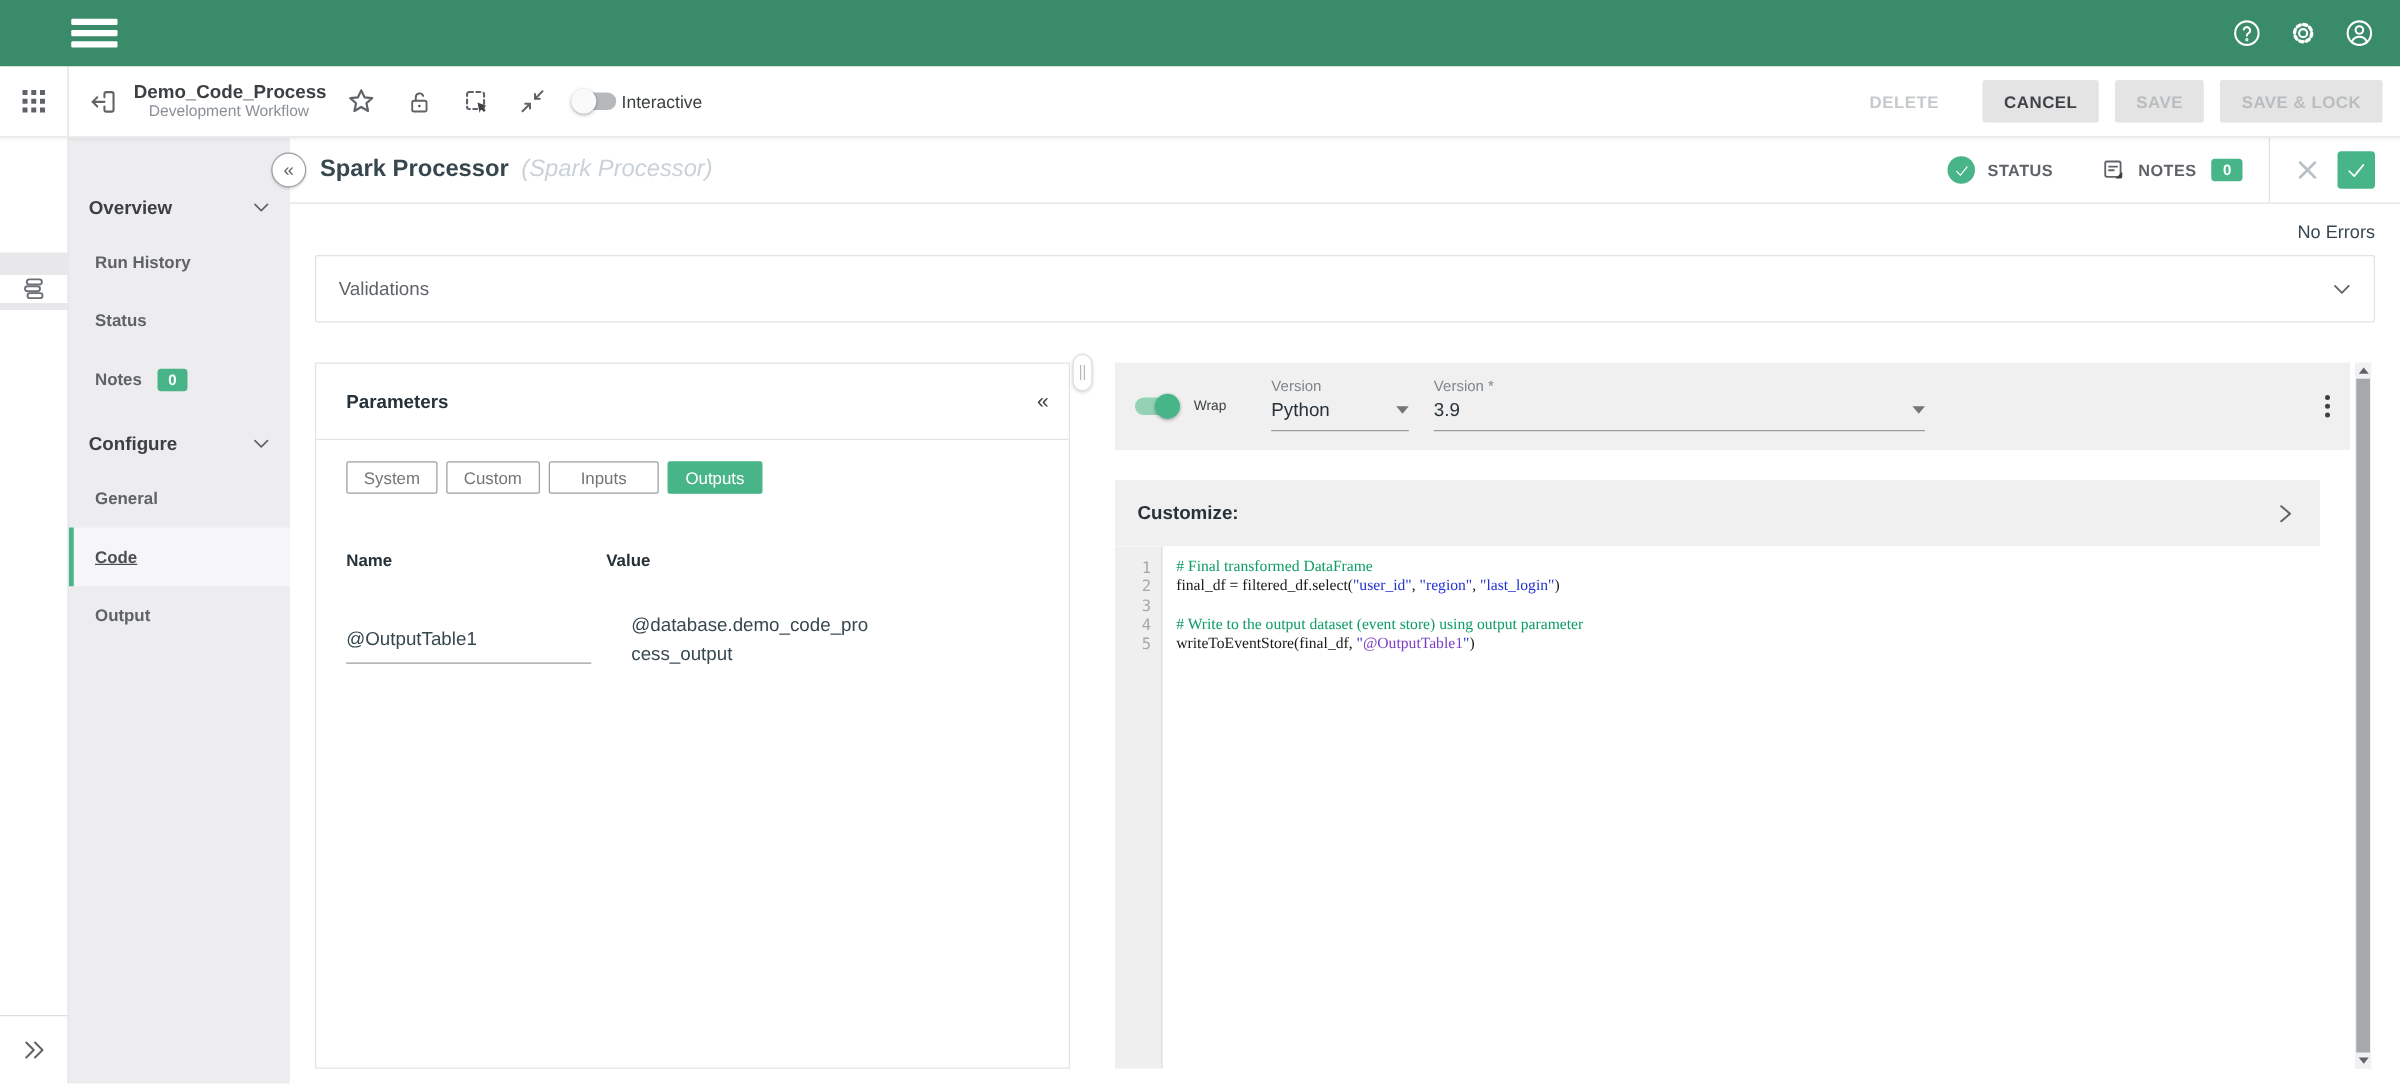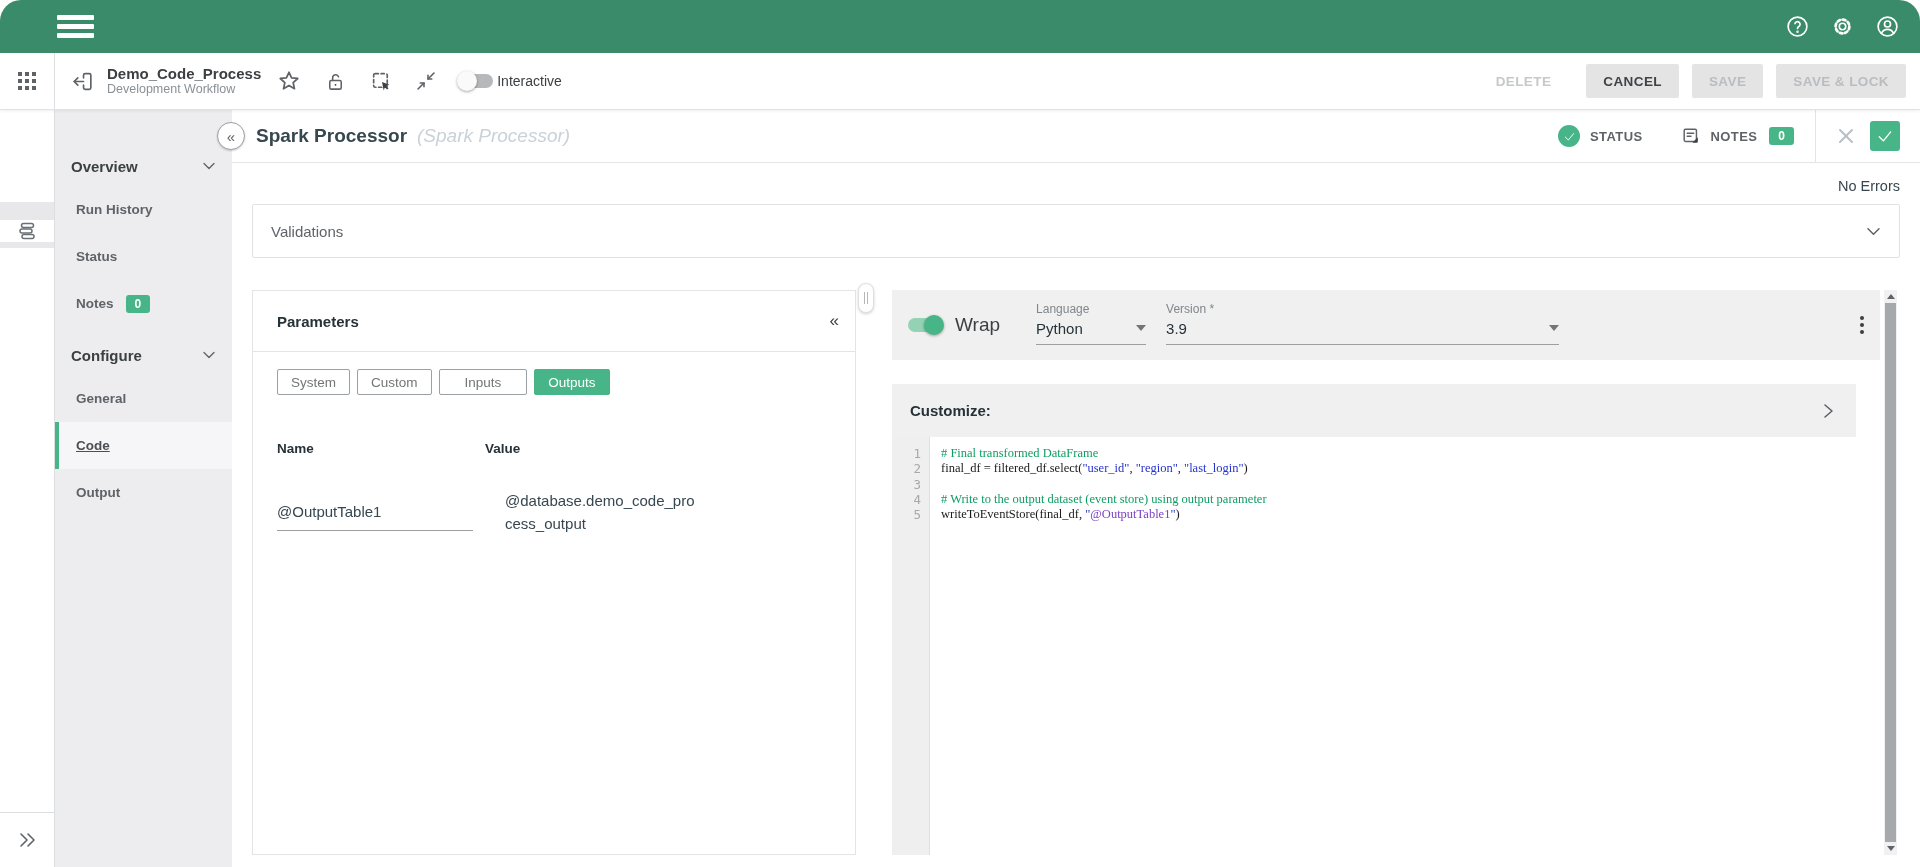--- a/index.html
+++ b/index.html
@@ -1,38 +1,38 @@
 <!DOCTYPE html>
 <html style="--accent: #47b588; --topbar: #3a8b69; --comment: #0e9d63; --string: #2433cc; --param: #7b3fc4;"><head>
 <meta charset="utf-8">
 <style>
   :root{
     --accent:#47b588; --topbar:#3a8b69; --comment:#0e9d63; --string:#2433cc; --param:#7b3fc4;
   }
   *{box-sizing:border-box;margin:0;padding:0;}
   html,body{width:1920px;height:867px;}
   body{font-family:"Liberation Sans",sans-serif;background:#fff;overflow:hidden;}
-  .screen{position:relative;width:1920px;height:867px;background:#fff;overflow:hidden;border-radius:21px;}
+  .screen{position:relative;width:1920px;height:867px;background:#fff;overflow:hidden;}
 
   
   .topbar{position:absolute;top:0;left:0;right:0;height:53px;background:var(--topbar);display:flex;align-items:center;z-index:10;}
   .hamburger{margin-left:57px;width:37px;cursor:pointer;}
   .hamburger div{height:5px;background:#fff;border-radius:1px;margin-bottom:4px;}
   .hamburger div:last-child{margin-bottom:0;}
   .topbar-icons{margin-left:auto;margin-right:20px;display:flex;align-items:center;gap:20px;}
   .tb-ic{width:25px;height:25px;display:flex;align-items:center;justify-content:center;cursor:pointer;}
 
   
   .toolbar{position:absolute;top:53px;left:0;right:0;height:57px;background:#fff;border-bottom:1px solid #e3e3e3;box-shadow:0 1px 3px rgba(0,0,0,.07);display:flex;align-items:center;z-index:9;}
   .rail-cell{width:55px;height:100%;border-right:1px solid #dcdfe1;display:flex;align-items:center;justify-content:center;flex:none;}
   .tbar-ic{display:flex;align-items:center;justify-content:center;cursor:pointer;flex:none;}
   .exit-ic{margin-left:15px;}
   .title-block{margin-left:12px;line-height:1.15;flex:none;}
   .tb-title{font-size:15px;font-weight:700;color:#3c4043;}
-  .tb-sub{font-size:12.5px;color:#8a9095;}
+  .tb-sub{font-size:12.5px;color:#8a9095;margin-left:12px;}
   .star-ic{margin-left:16px;}
   .lock-ic{margin-left:24px;}
   .sel-ic{margin-left:24px;}
   .comp-ic{margin-left:22px;}
   .itoggle{margin-left:22px;}
   .interactive-label{margin-left:4px;font-size:14px;color:#3c4043;}
   .toggle{width:34px;height:14px;border-radius:7px;position:relative;flex:none;cursor:pointer;}
   .toggle .knob{position:absolute;width:20px;height:20px;border-radius:50%;top:-3px;box-shadow:0 1px 3px rgba(0,0,0,.35);}
   .toggle.off{background:#b6b9bb;}
   .toggle.off .knob{left:-2px;background:#fafafa;}
@@ -97,21 +97,21 @@
   .param-name-input{position:absolute;left:24px;top:212px;width:196px;border:none;border-bottom:1px solid #9e9e9e;background:transparent;font-family:inherit;font-size:15px;color:#37474f;padding:0 0 10px 0;outline:none;}
   .param-value{position:absolute;left:252px;top:198px;width:192px;font-size:15px;color:#37474f;line-height:23px;word-break:break-all;}
 
   
   .drag-pill{position:absolute;left:626px;top:173px;width:16px;height:30px;background:#fff;border:1px solid #e0e0e0;border-radius:8px;box-shadow:0 1px 3px rgba(0,0,0,.18);display:flex;align-items:center;justify-content:center;gap:2px;cursor:col-resize;z-index:6;}
   .drag-pill i{display:block;width:1px;height:12px;background:#b5b8ba;}
 
   
   .editor{position:absolute;left:640px;top:0;bottom:0;right:0;}
   .ed-header{position:absolute;left:0;top:0;right:25px;height:70px;background:#f0f0f1;display:flex;align-items:center;padding-left:16px;}
-  .wrap-label{margin-left:13px;font-size:19px;color:#3c4043;}
+  .wrap-label{margin-left:13px;font-size:11px;color:#3c4043;}
   .field{margin-left:40px;display:flex;flex-direction:column;margin-top:-4px;}
   .field .flabel{font-size:12px;color:#80868b;margin-bottom:4px;}
   .field .fvalue{display:flex;align-items:center;border-bottom:1px solid #9e9e9e;padding-bottom:7px;font-size:15px;color:#263238;cursor:pointer;}
   .field.lang{margin-left:36px;}
   .field.lang .fvalue{width:110px;}
   .field.ver{margin-left:20px;}
   .field.ver .fvalue{width:393px;}
   .caret{margin-left:auto;width:0;height:0;border-left:5px solid transparent;border-right:5px solid transparent;border-top:6px solid #757575;}
   .kebab{margin-left:auto;margin-right:16px;display:flex;flex-direction:column;gap:3px;cursor:pointer;}
   .kebab i{width:4px;height:4px;border-radius:50%;background:#3c4043;display:block;}
@@ -399,21 +399,21 @@
         <div class="param-value">@database.demo_code_process_output</div>
       </div>
 
       <div class="editor">
         <div class="ed-header">
           <span class="toggle on">
               <span class="knob"></span>
             </span>
           <span class="wrap-label">Wrap</span>
           <div class="field lang">
-            <span class="flabel">Language</span>
+            <span class="flabel">Version</span>
             <span class="fvalue">
                 <span>Python</span>
                 <span class="caret"></span>
               </span>
           </div>
           <div class="field ver">
             <span class="flabel">Version *</span>
             <span class="fvalue">
                 <span>3.9</span>
                 <span class="caret"></span>

